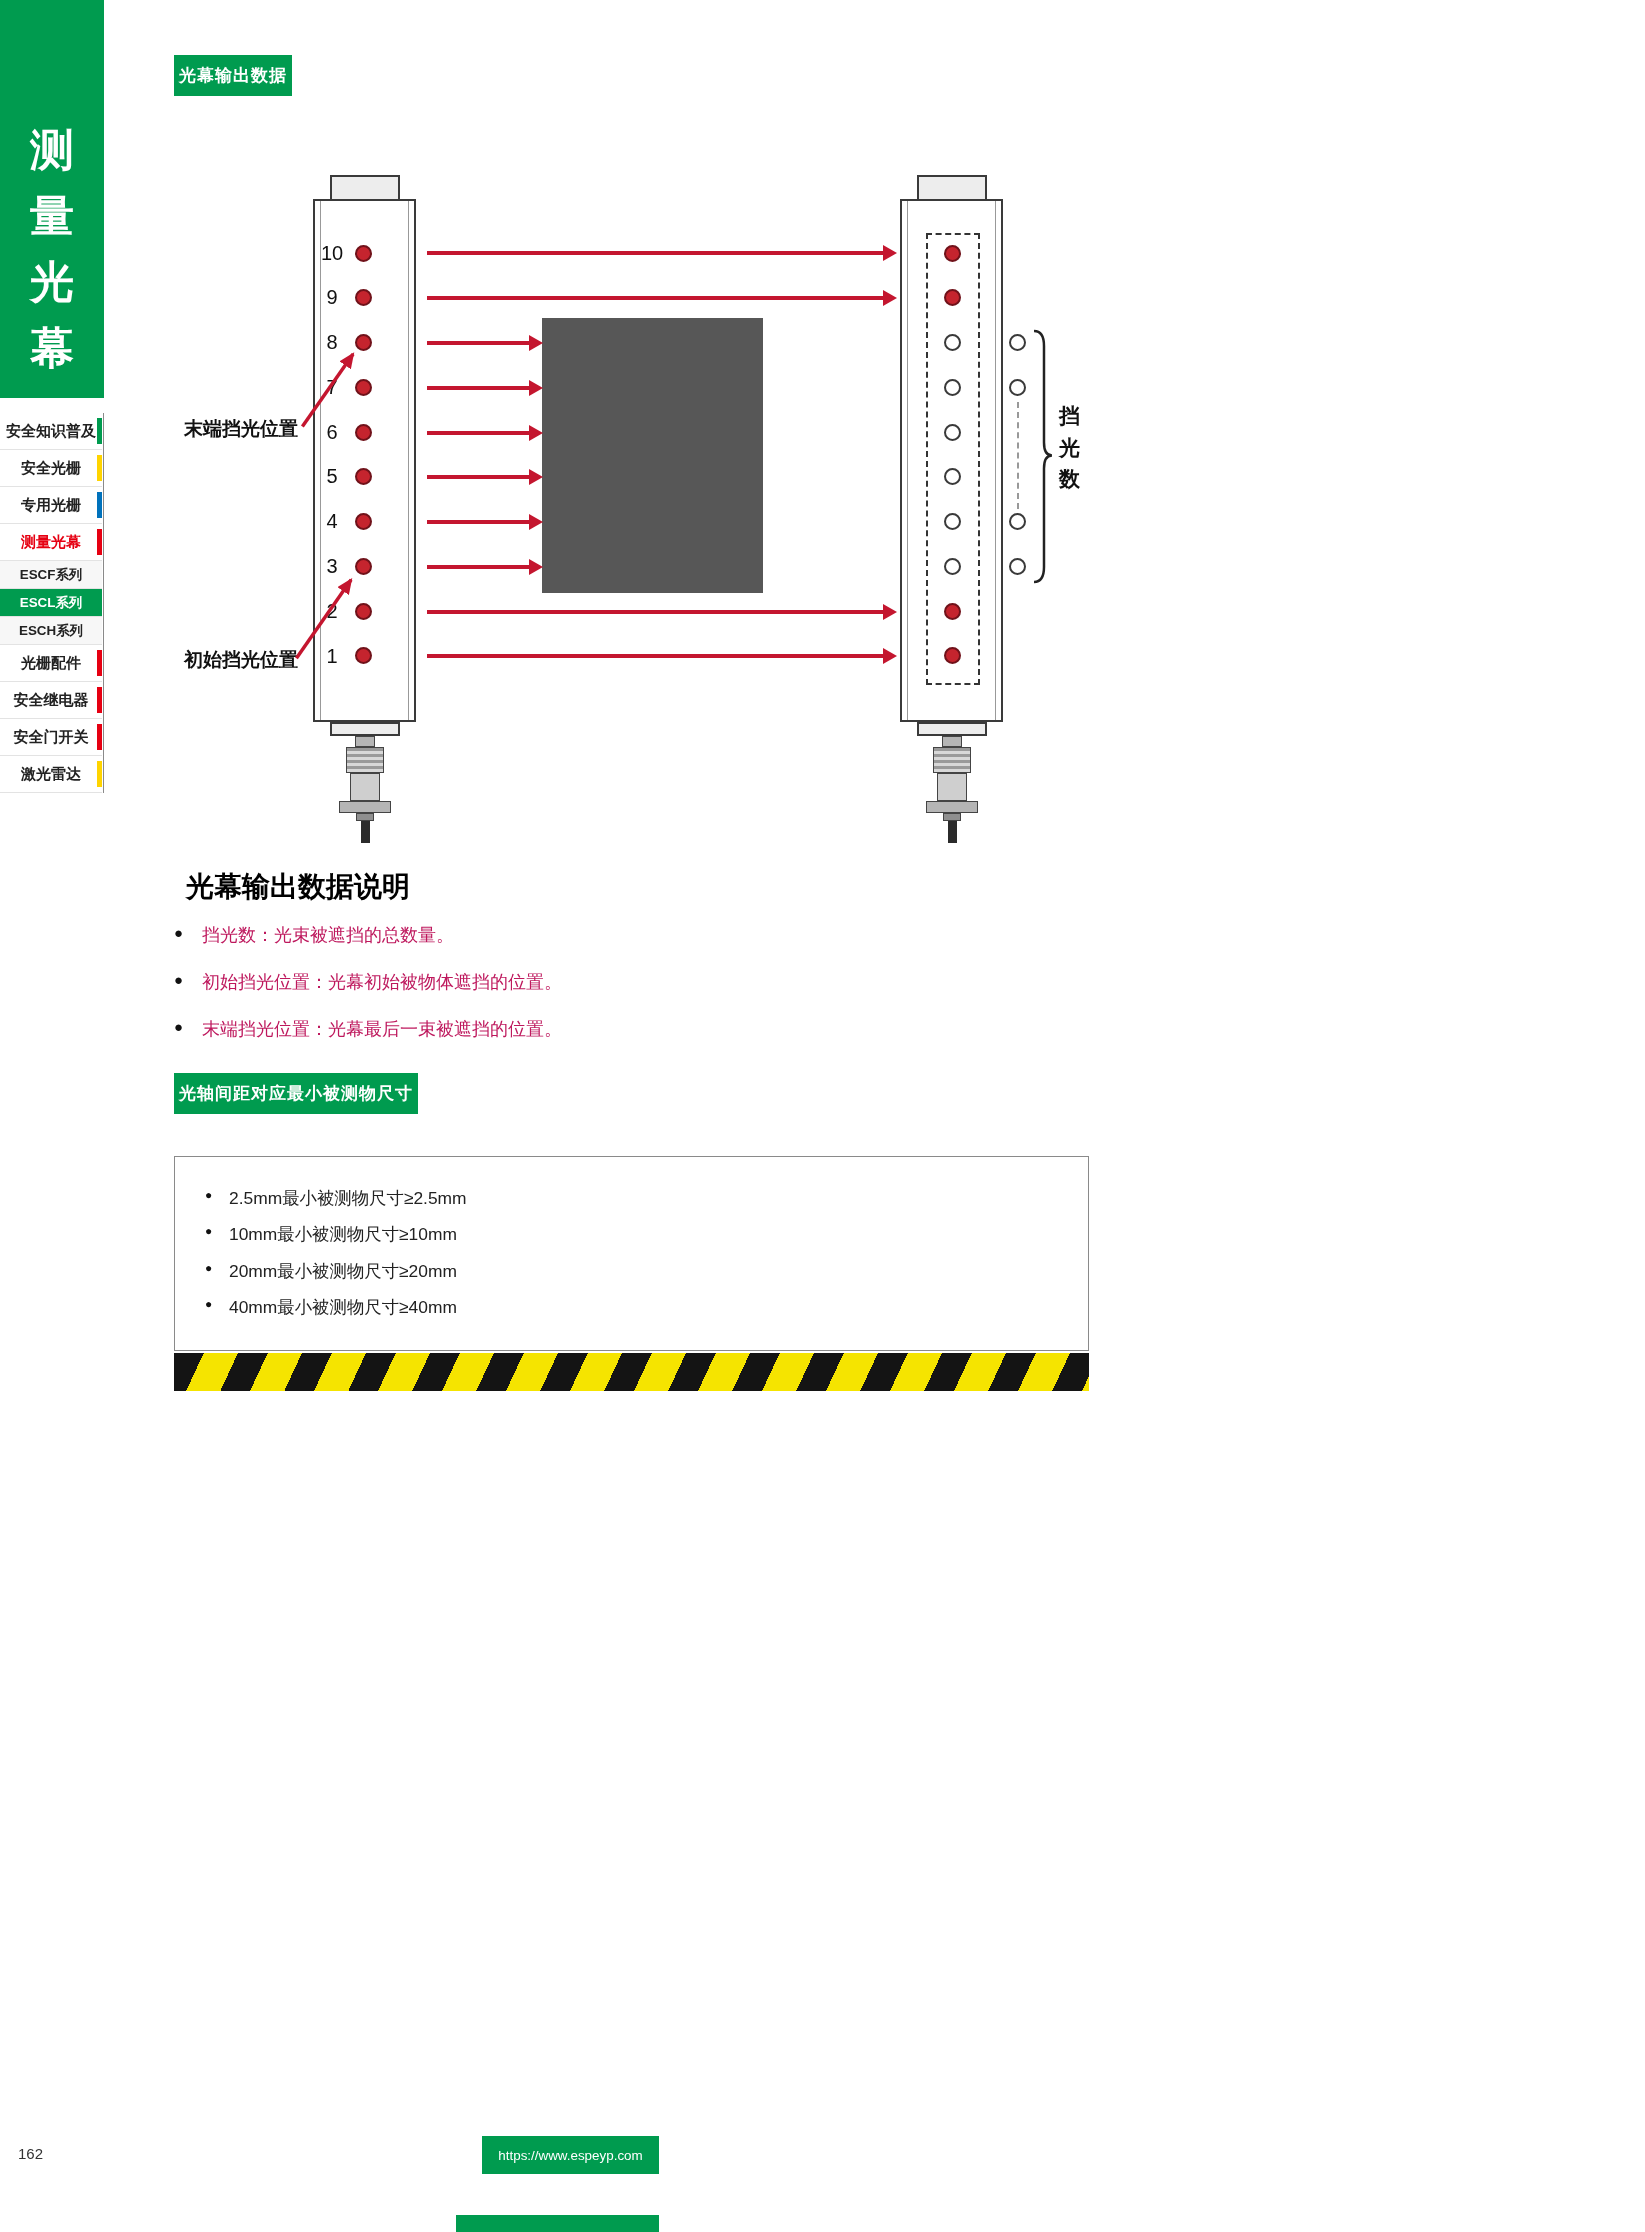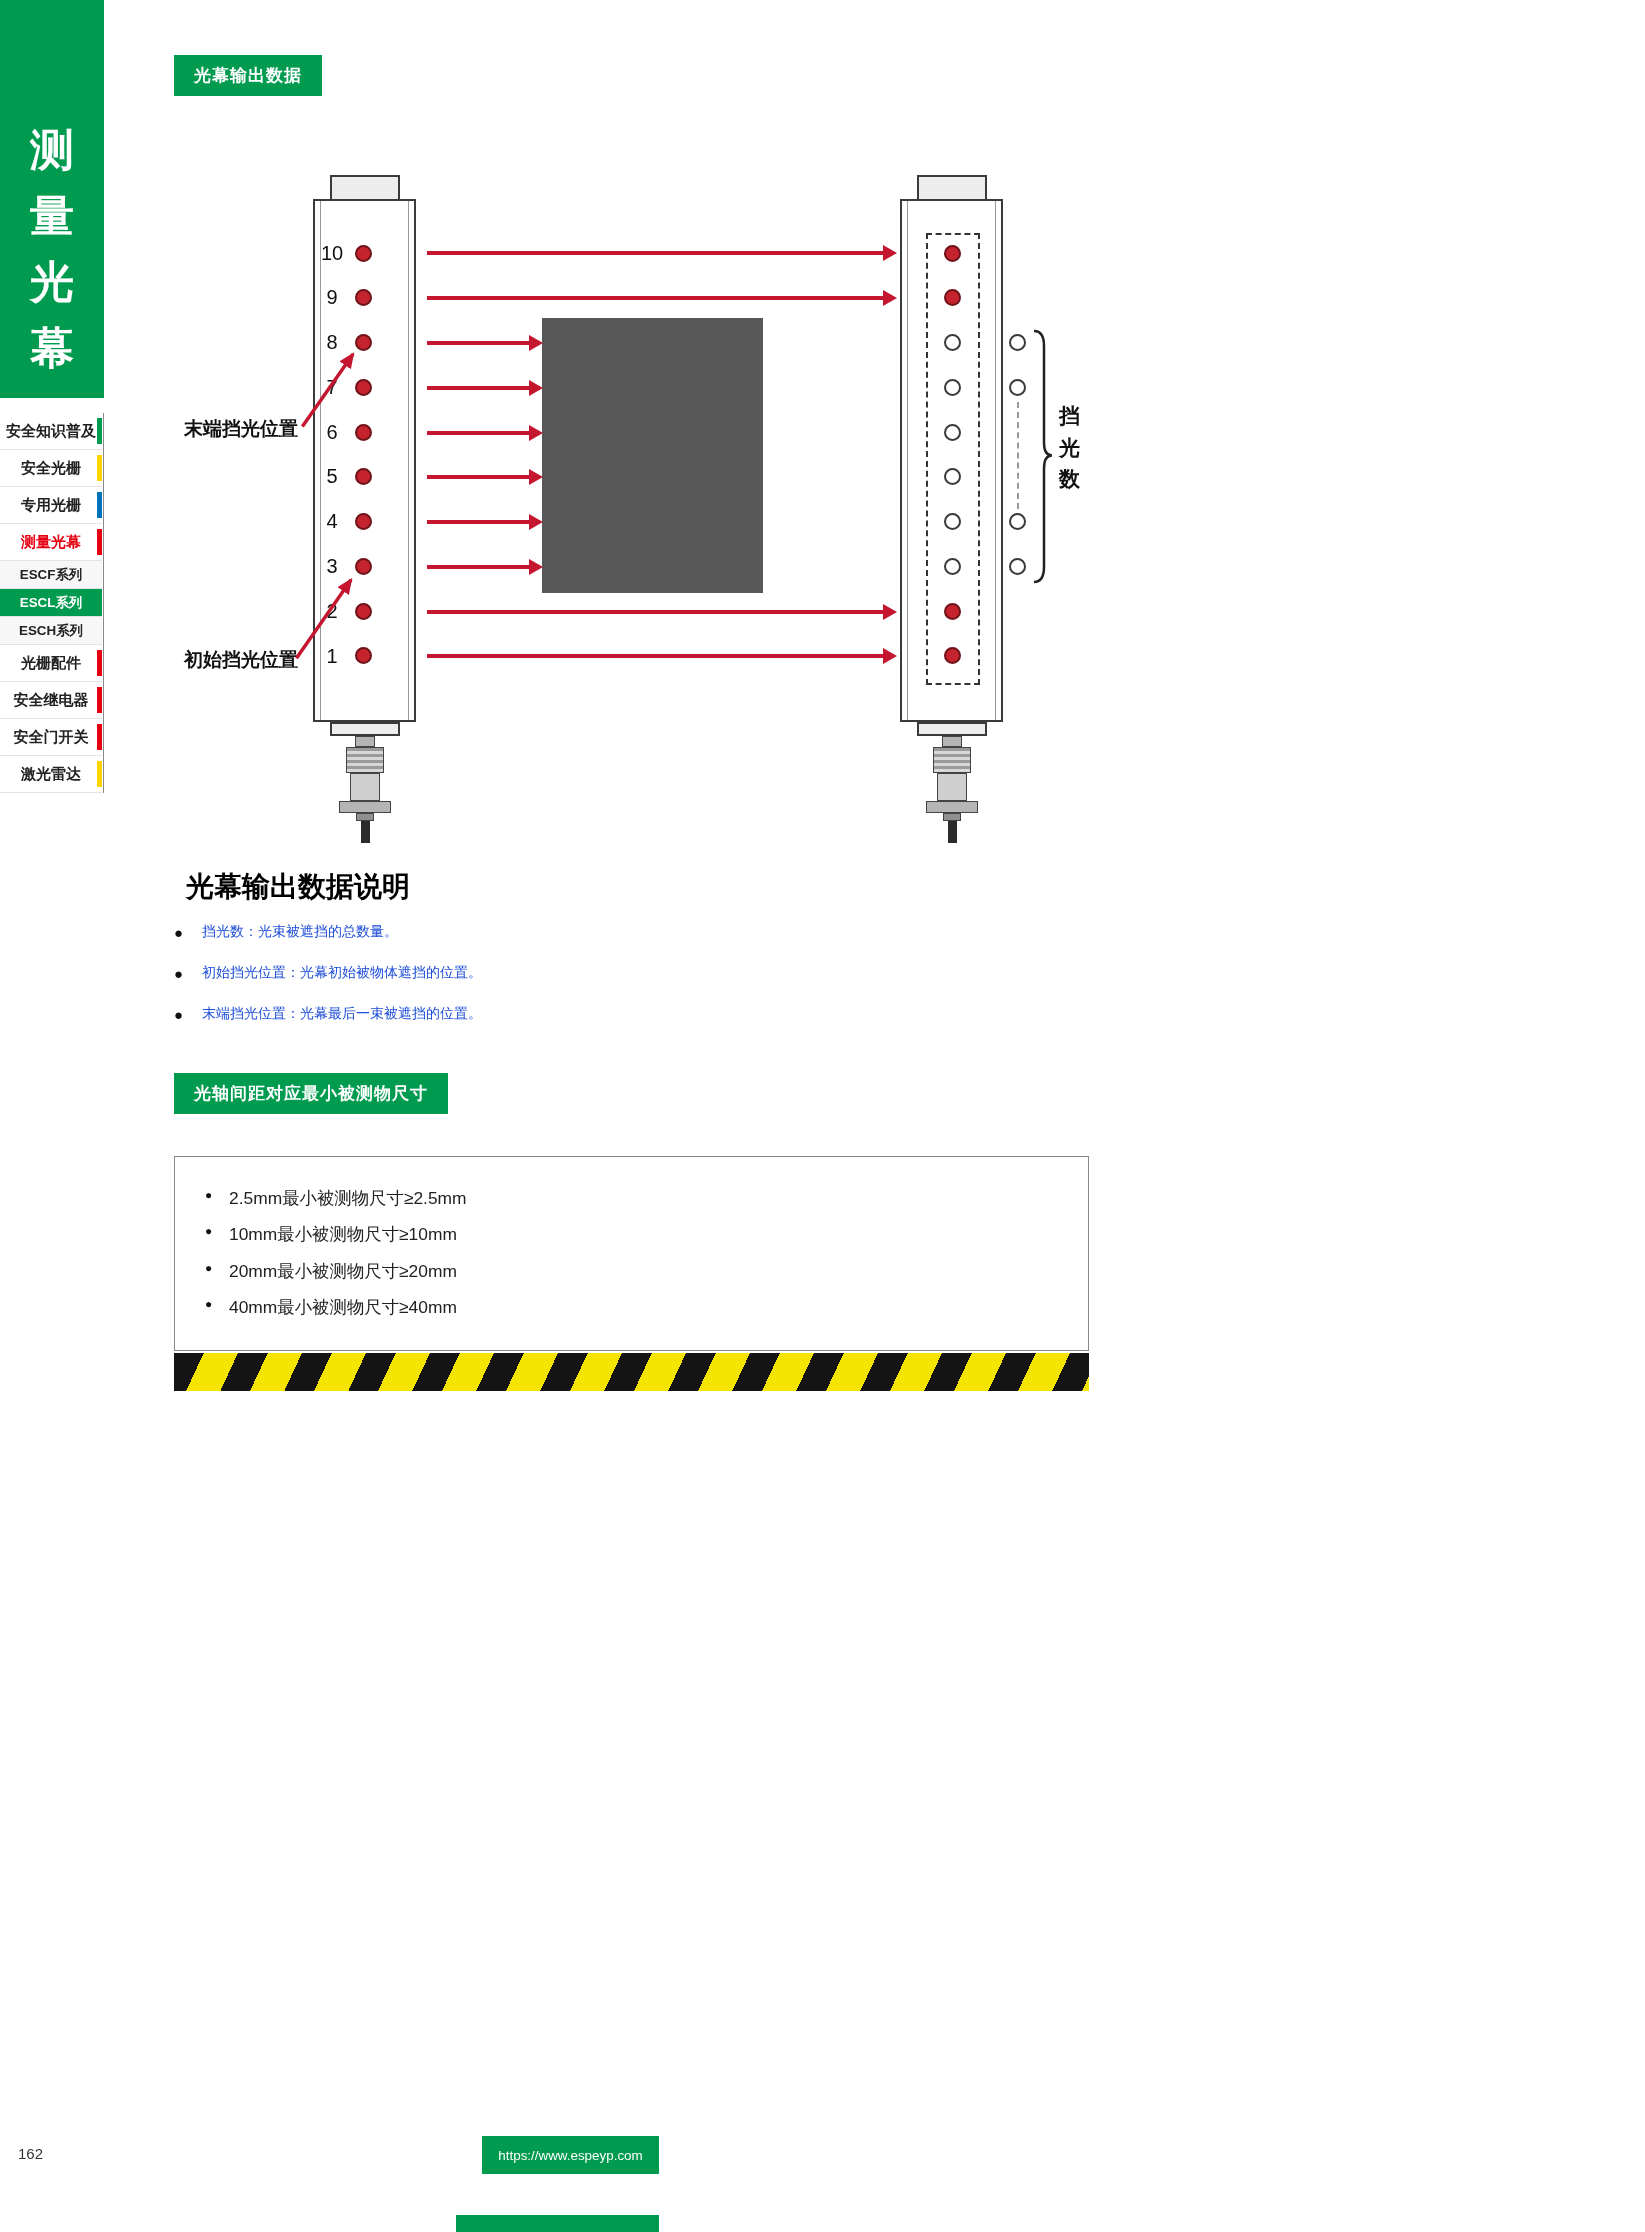--- a/index.html
+++ b/index.html
@@ -15,21 +15,21 @@
 
   #nav { left:0; top:413px; width:104px; border-right:1.5px solid #8a8a8a; background:#fff; }
   .nav-item { position:relative; width:102px; height:37px; display:flex; align-items:center; justify-content:center;
               font-size:15px; font-weight:bold; color:#222; border-bottom:1px solid #e3e3e3; background:#fff; cursor:pointer;text-align:right; }
   .nav-item.sub { height:28px; font-size:13.4px; font-weight:bold; background:#f7f7f7; }
   .nav-item.sel-main { color:#e60012; }
   .nav-item.sel-sub { background:#009b4f; color:#fff; font-weight:bold; }
   .nav-item .accent { position:absolute; right:0; top:50%; transform:translateY(-50%); width:5px; height:26px; }
 
   
-  .badge { display:inline-block; padding:9px 20px; color:#fff; font-weight:bold; font-size:17px; letter-spacing:1px; }
+  .badge { display:inline-block; padding:9px 5px; color:#fff; font-weight:bold; font-size:17px; letter-spacing:1px; }
 
   
   #diagram { left:179px; top:149px; width:945px; height:741px; }
   .cap { position:absolute; border:2px solid #3a3a3a; background:#ededed; }
   .tbody { position:absolute; border:2px solid #3a3a3a; background:#fff; }
   .tbody::before { content:''; position:absolute; left:5px; top:0; bottom:0; border-left:1px solid #999; }
   .tbody::after  { content:''; position:absolute; right:5px; top:0; bottom:0; border-left:1px solid #999; }
   .bnum { position:absolute; left:137px; width:32px; text-align:center; font-size:20px; color:#111; }
   .dot { position:absolute; width:17px; height:17px; border-radius:50%; }
   .dot.red { background:#c5242e; border:2px solid #70121a; }
@@ -48,21 +48,21 @@
   .c-neck  { width:20px; height:11px; background:#b5b5b5; border:1.5px solid #444; }
   .c-rib   { width:38px; height:26px; border:1.5px solid #444; background:repeating-linear-gradient(180deg,#9a9a9a 0 3px,#d8d8d8 3px 6px); }
   .c-body  { width:30px; height:28px; background:#cfcfcf; border:1.5px solid #444; }
   .c-nut   { width:52px; height:12px; background:#b5b5b5; border:1.5px solid #444; }
   .c-tip   { width:18px; height:8px;  background:#8f8f8f; border:1.5px solid #444; }
   .c-cable { width:9px;  height:22px; background:#2b2b2b; }
 
   
   #explain-title { left:174px; top:868px; font-size:28px; font-weight:800; color:#000;margin-left:12px; }
   #explain-list { left:174px; top:923px; }
-  .exp-line { position:relative; padding-left:28px; font-size:14px; color:#1d4ed8; margin-bottom:23px; }
+  .exp-line { position:relative; padding-left:28px; font-size:18px; color:#be185d; margin-bottom:23px; }
   .exp-line::before { content:'●'; position:absolute; left:0; top:1px; font-size:15px; color:#111; }
 
   
   #size-box { left:174px; top:1156px; width:915px; height:195px; border:1.5px solid #8a8a8a; padding:29px 0 8px 30px; }
   .size-line { position:relative; padding-left:24px; font-size:17.4px; color:#222; margin-bottom:12.4px; }
   .size-line::before { content:'●'; position:absolute; left:0; top:2px; font-size:12px; color:#111; }
   #hazard { left:174px; top:1353px; width:915px; height:38px;
             background:repeating-linear-gradient(115deg,#141414 0 27px,#f5e400 27px 58px); }
 
   

